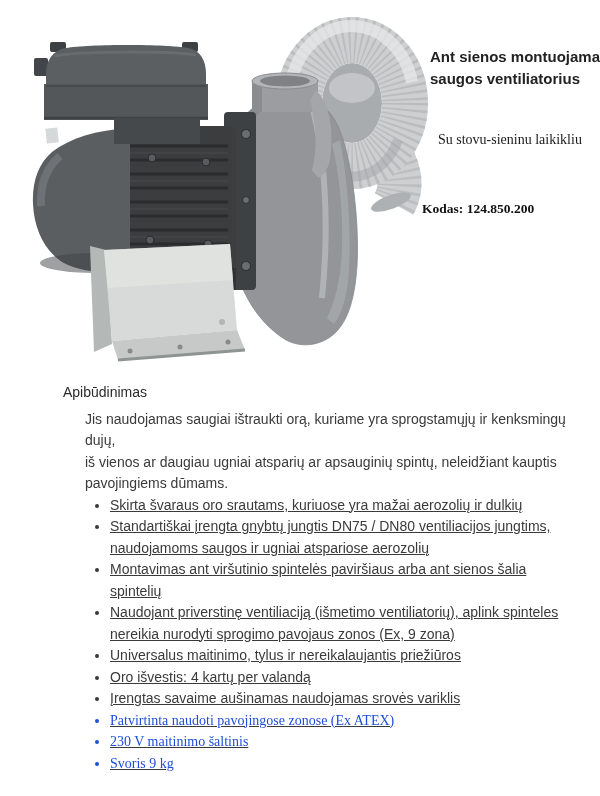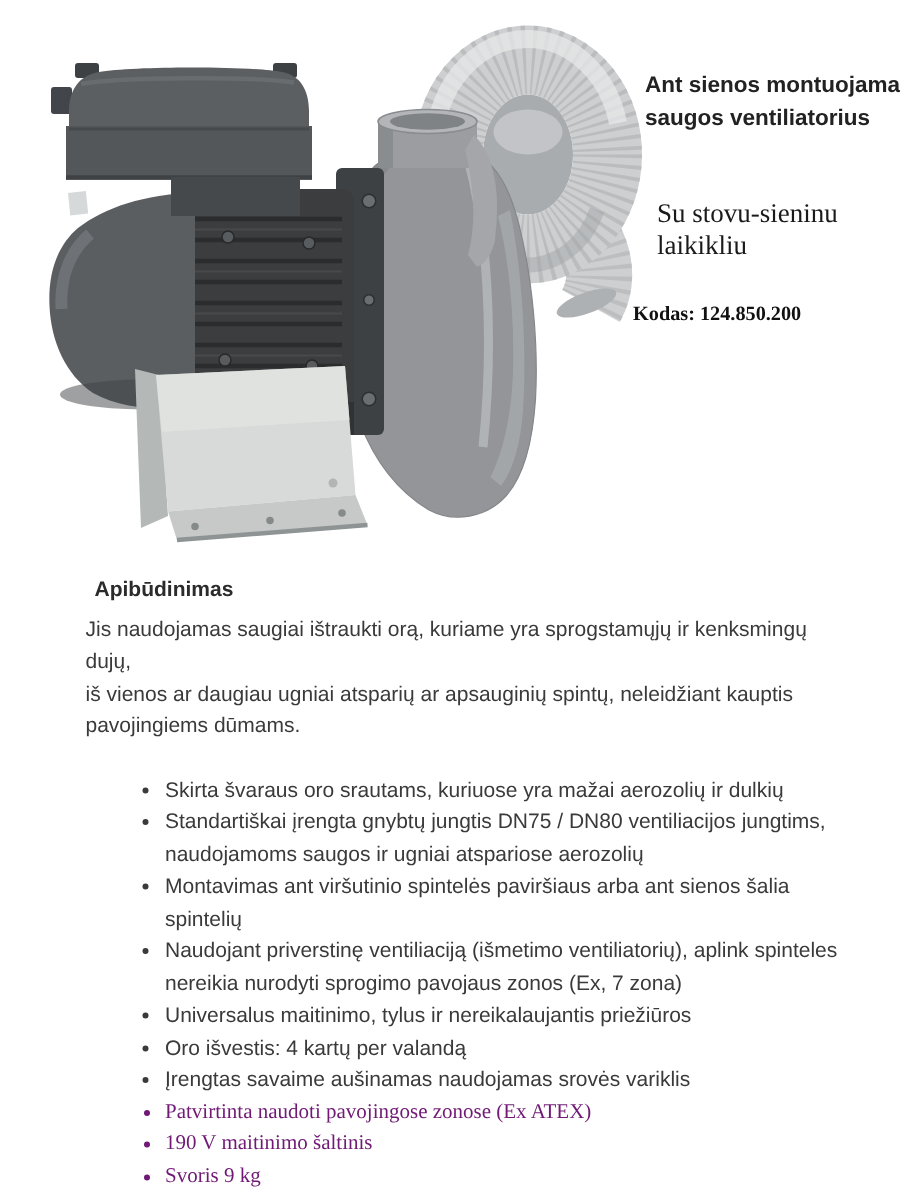--- a/index.html
+++ b/index.html
@@ -14,47 +14,48 @@
 
   
   .product-title {
     left: 430px; top: 46px; width: 190px;
     font-size: 15px; line-height: 22px; font-weight: bold;
     color: #222; white-space: pre-line;
   }
   .mount-note {
     left: 438px; top: 132px; width: 160px;
     font-family: "Liberation Serif", serif;
-    font-size: 18px; color: #1a1a1a;
+    font-size: 14px; color: #1a1a1a;
   }
   .code-block {
     left: 422px; top: 200px; width: 190px;
     font-family: "Liberation Serif", serif;
     font-size: 13.5px; line-height: 17.5px; font-weight: bold;
     color: #111;
   }
 
   
   .description {
     left: 57px; top: 382px; width: 514px;
     font-size: 14px; line-height: 21.5px; color: #3a3a3a;
   }
   .description h2 {
     margin: 0 0 5px 6px;
-    font-size: 14px; line-height: 21.5px; font-weight: bold; color: #2b2b2b;
+    font-size: 14px; line-height: 21.5px; font-weight: normal; color: #2b2b2b;
   }
-  .description .intro { white-space: pre-line; }
+  .description .intro { white-space: pre-line; margin-left: 28px; }
   .description ul {
-    margin: 21px 0 0 0; padding: 0 0 0 53px;
+    margin: 0 0 0 0; padding: 0 0 0 53px;
     list-style: disc outside;
+    text-decoration: underline;
   }
   .description li { margin: 0; white-space: pre-line; }
   .description li.serif {
     font-family: "Liberation Serif", serif;
-    color: #701a75;
+    color: #1d4ed8;
   }
 
   .photo-svg { left: 0; top: 0; }
 </style>
 </head>
 <body>
 
 <svg class="abs photo-svg" width="600" height="796" viewBox="0 0 600 796" aria-hidden="true">
 
   <g>
@@ -159,21 +160,21 @@
   <h2>Apibūdinimas</h2>
   <div class="intro">Jis naudojamas saugiai ištraukti orą, kuriame yra sprogstamųjų ir kenksmingų dujų,
 iš vienos ar daugiau ugniai atsparių ar apsauginių spintų, neleidžiant kauptis
 pavojingiems dūmams.</div>
   <ul>
     <li>Skirta švaraus oro srautams, kuriuose yra mažai aerozolių ir dulkių</li>
     <li>Standartiškai įrengta gnybtų jungtis DN75 / DN80 ventiliacijos jungtims,
 naudojamoms saugos ir ugniai atspariose aerozolių</li>
     <li>Montavimas ant viršutinio spintelės paviršiaus arba ant sienos šalia spintelių</li>
     <li>Naudojant priverstinę ventiliaciją (išmetimo ventiliatorių), aplink spinteles
-nereikia nurodyti sprogimo pavojaus zonos (Ex, 7 zona)</li>
+nereikia nurodyti sprogimo pavojaus zonos (Ex, 9 zona)</li>
     <li>Universalus maitinimo, tylus ir nereikalaujantis priežiūros</li>
     <li>Oro išvestis: 4 kartų per valandą</li>
     <li>Įrengtas savaime aušinamas naudojamas srovės variklis</li>
     <li class="serif">Patvirtinta naudoti pavojingose zonose (Ex ATEX)</li>
-    <li class="serif">190 V maitinimo šaltinis</li>
+    <li class="serif">230 V maitinimo šaltinis</li>
     <li class="serif">Svoris 9 kg</li>
   </ul>
 </div>
 
 </body></html>

